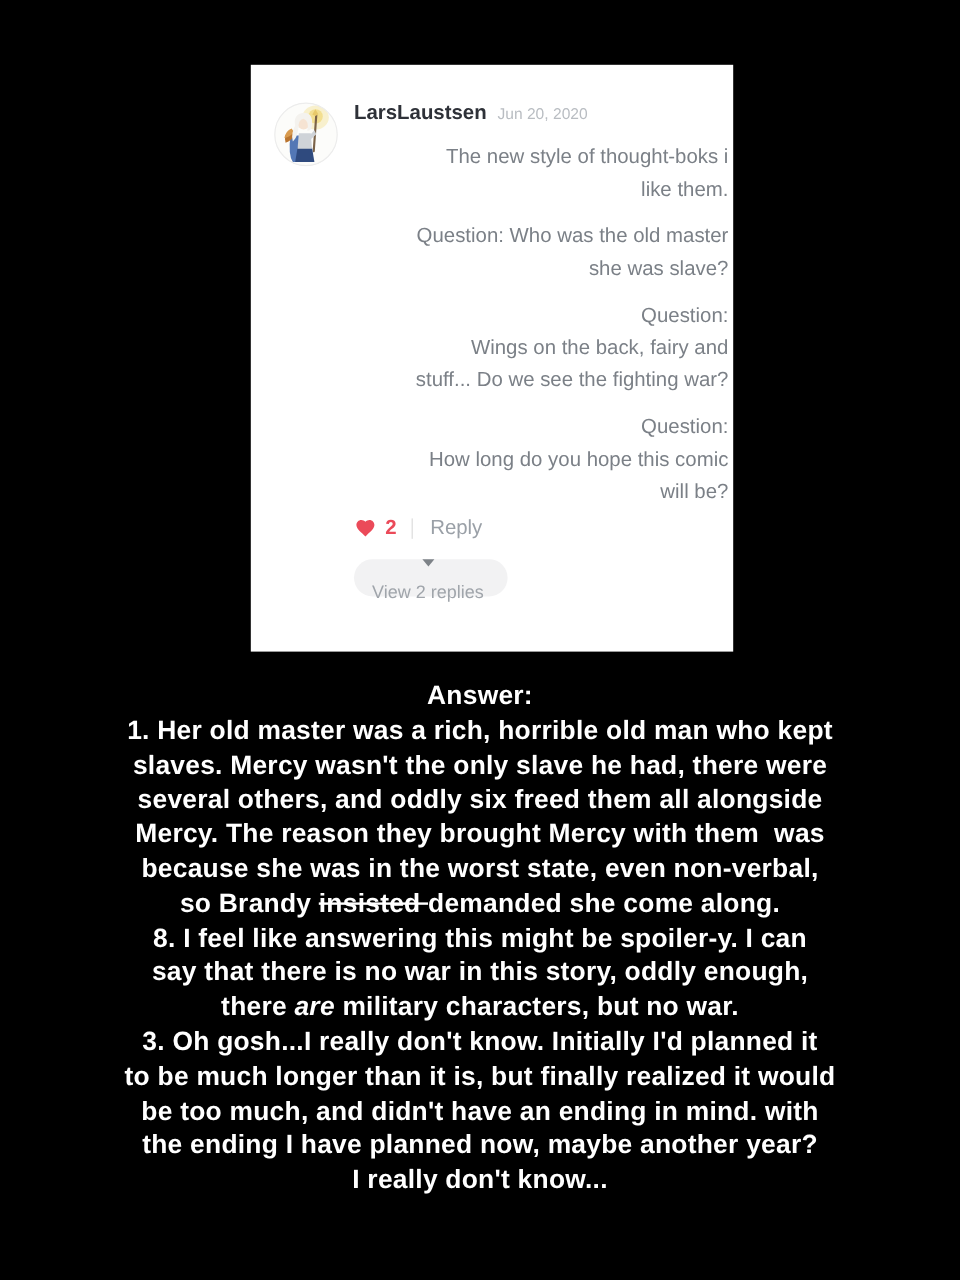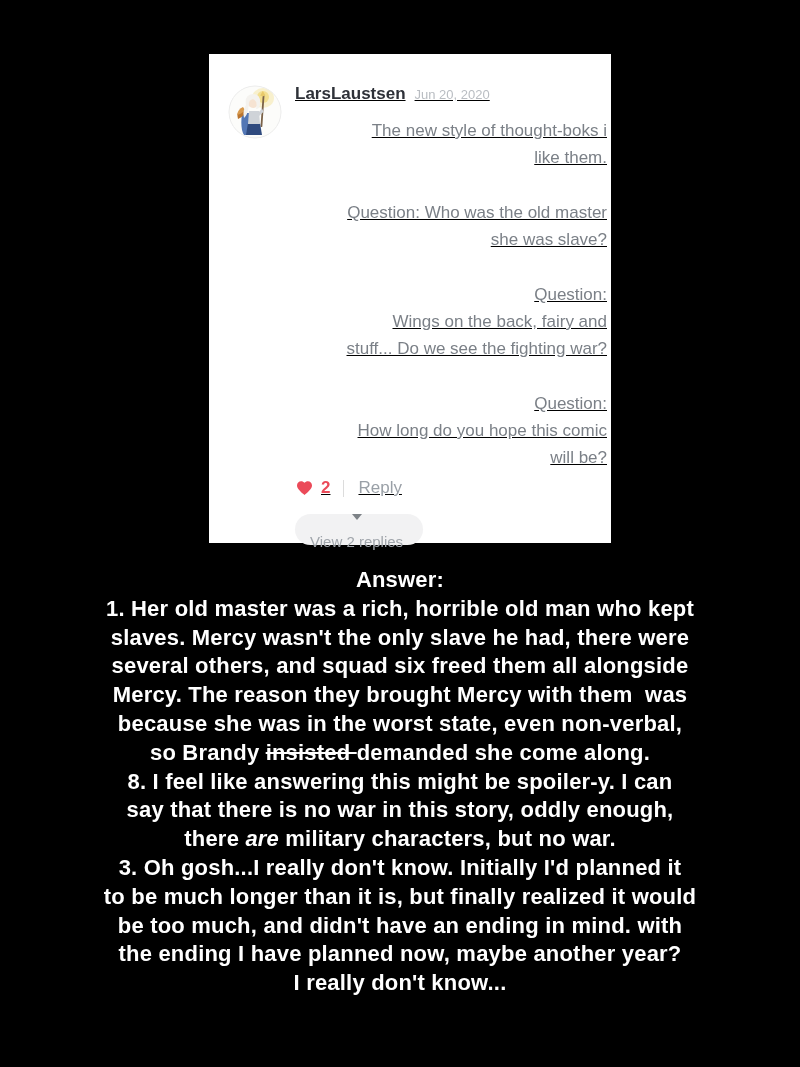--- a/index.html
+++ b/index.html
@@ -34,21 +34,20 @@
     height: 54px;
     border-radius: 50%;
     overflow: hidden;
     cursor: pointer;
   }
   .card-content {
     position: absolute;
     left: 86px;
     top: 30px;
     width: 312px;
-    text-decoration: underline;
   }
   .name-row {
     display: flex;
     align-items: baseline;
     gap: 9px;
     height: 26px;
   }
   .username {
     font-size: 17px;
     font-weight: bold;
@@ -59,21 +58,21 @@
     font-size: 13px;
     color: var(--date, #b9bdc2);
   }
   .comment-body {
     margin-top: 7px;
     font-size: 17px;
     line-height: 27px;
     color: var(--comment-text, #7b8087);
     text-align: right;
   }
-  .comment-body .para + .para { margin-top: 28px; }
+  .comment-body .para + .para { margin-top: 12px; }
 
   .actions-row {
     margin-top: 6px;
     display: flex;
     align-items: center;
     height: 22px;
   }
   .like-button {
     display: flex;
     align-items: center;
@@ -213,21 +212,21 @@
         <span>View 2 replies</span>
       </button>
 
     </div>
   </section>
 
   <section class="answer" id="answer-lines">
       <div><span>Answer:</span></div>
       <div><span>1. Her old master was a rich, horrible old man who kept</span></div>
       <div><span>slaves. Mercy wasn't the only slave he had, there were</span></div>
-      <div><span>several others, and squad six freed them all alongside</span></div>
+      <div><span>several others, and oddly six freed them all alongside</span></div>
       <div><span>Mercy. The reason they brought Mercy with them&nbsp; was</span></div>
       <div><span>because she was in the worst state, even non-verbal,</span></div>
       <div><span>so Brandy </span><span class="seg-strike">insisted </span><span>demanded she come along.</span></div>
       <div><span>8. I feel like answering this might be spoiler-y. I can</span></div>
       <div><span>say that there is no war in this story, oddly enough,</span></div>
       <div><span>there </span><span class="seg-italic">are</span><span> military characters, but no war.</span></div>
       <div><span>3. Oh gosh...I really don't know. Initially I'd planned it</span></div>
       <div><span>to be much longer than it is, but finally realized it would</span></div>
       <div><span>be too much, and didn't have an ending in mind. with</span></div>
       <div><span>the ending I have planned now, maybe another year?</span></div>

